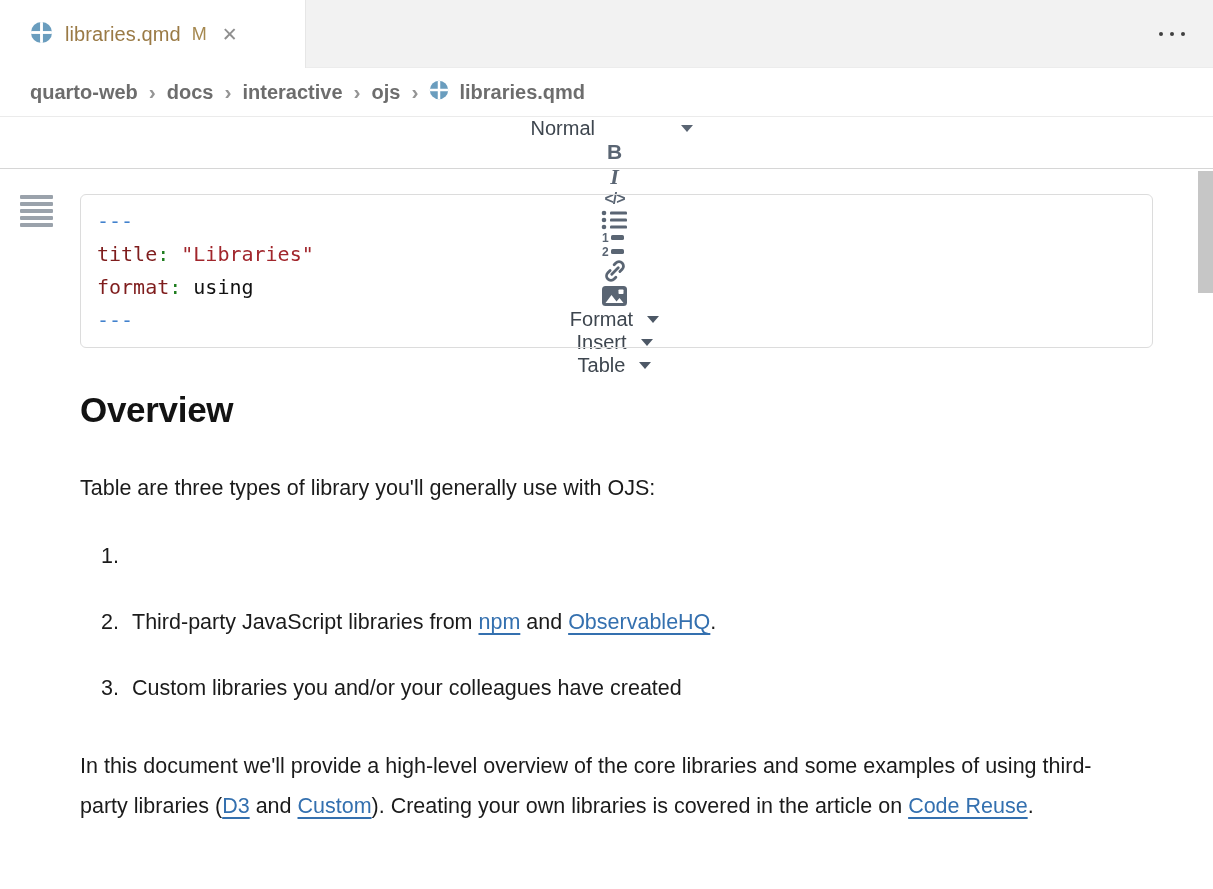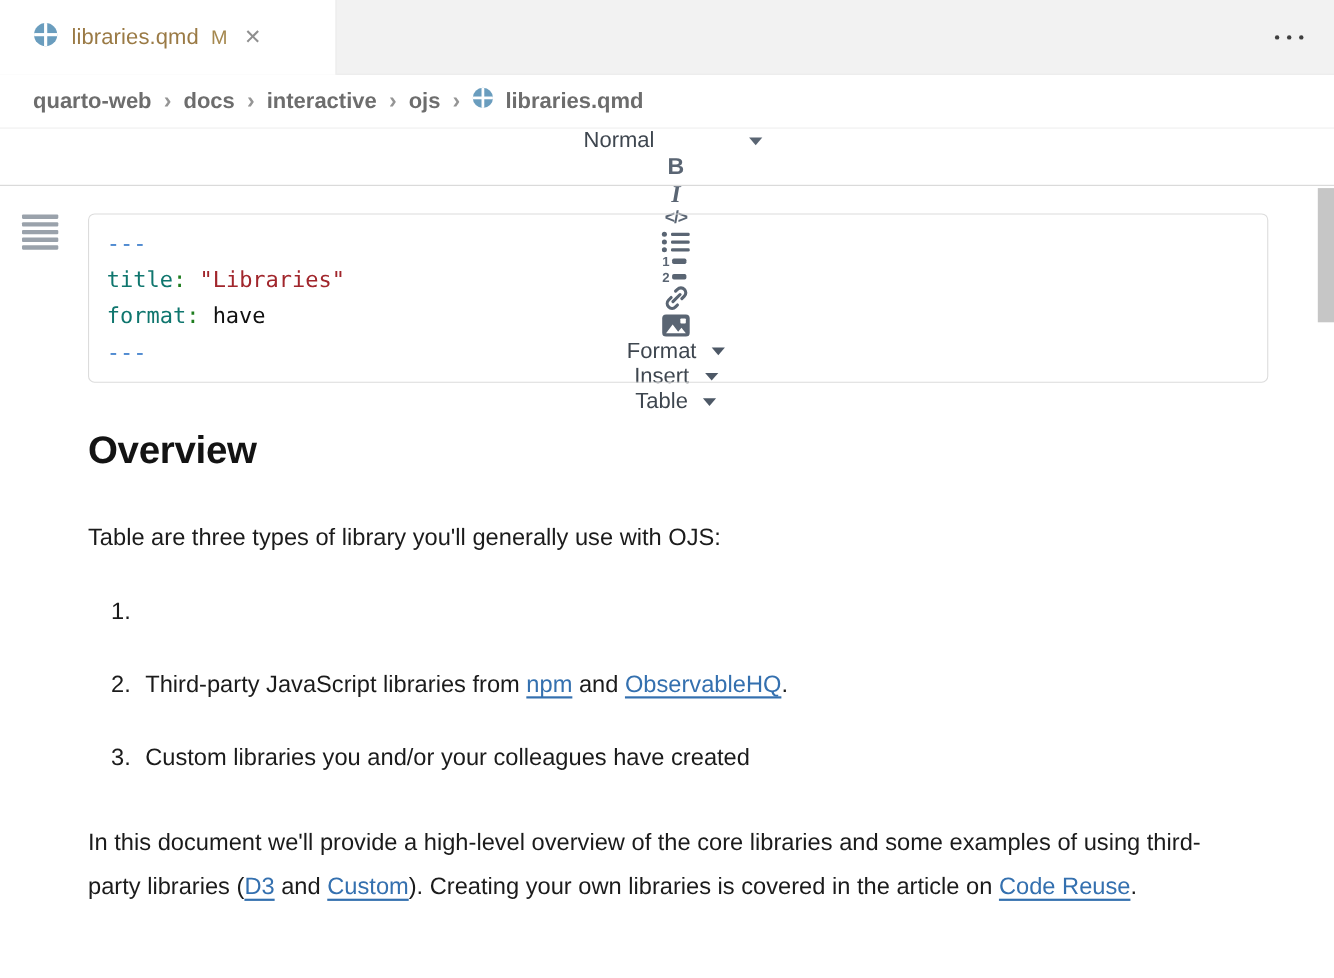--- a/index.html
+++ b/index.html
@@ -40,21 +40,21 @@
   .tb-menu .caret { border-top-color:#4d5866; }
 
   
   .editor { position:relative; padding:25px 0 0 80px; }
   .drag-handle { position:absolute; left:20px; top:26px; display:flex; flex-direction:column; gap:3px; cursor:grab; }
   .drag-handle .bar { width:33px; height:4px; background:#9aa2ab; border-radius:1px; }
 
   .codeblock { width:1073px; border:1px solid #dcdcdc; border-radius:6px; padding:10px 16px;
                font-family:"DejaVu Sans Mono", monospace; font-size:20px; line-height:33px; cursor:text; }
   .y-delim { color:#4181cd; }
-  .y-key   { color:#0f766e; }
+  .y-key   { color:#7f1d1d; }
   .y-colon { color:#1e7d1e; }
   .y-str   { color:#a1262c; margin-left:0.6em; }
   .y-plain { color:#111111; margin-left:0.6em; }
 
   .doc-h1 { margin-top:42px; font-size:35px; font-weight:700; color:#131313; letter-spacing:-0.3px; }
   .doc-p  { margin-top:45px; font-size:21.5px; color:#1b1b1b; line-height:40px; }
   .doc-p.intro { line-height:26px; }
   .doc-list { margin-top:42px; }
   .doc-li { display:flex; margin-bottom:40px; font-size:21.5px; color:#1b1b1b; line-height:26px; }
   .doc-li .num { margin-left:21px; width:31px; flex:none; }
@@ -199,21 +199,21 @@
       <span class="bar"></span>
       <span class="bar"></span>
     </div>
 
     <div class="codeblock">
       <div><span class="y-delim">---</span></div>
       <div>
         <span class="y-key">title</span><span class="y-colon">:</span><span class="y-str">"Libraries"</span>
       </div>
       <div>
-        <span class="y-key">format</span><span class="y-colon">:</span><span class="y-plain">have</span>
+        <span class="y-key">format</span><span class="y-colon">:</span><span class="y-plain">using</span>
       </div>
       <div><span class="y-delim">---</span></div>
     </div>
 
     <h1 class="doc-h1">Overview</h1>
 
     <p class="doc-p intro">Table are three types of library you'll generally use with OJS:</p>
 
     <div class="doc-list">
       <div class="doc-li">

